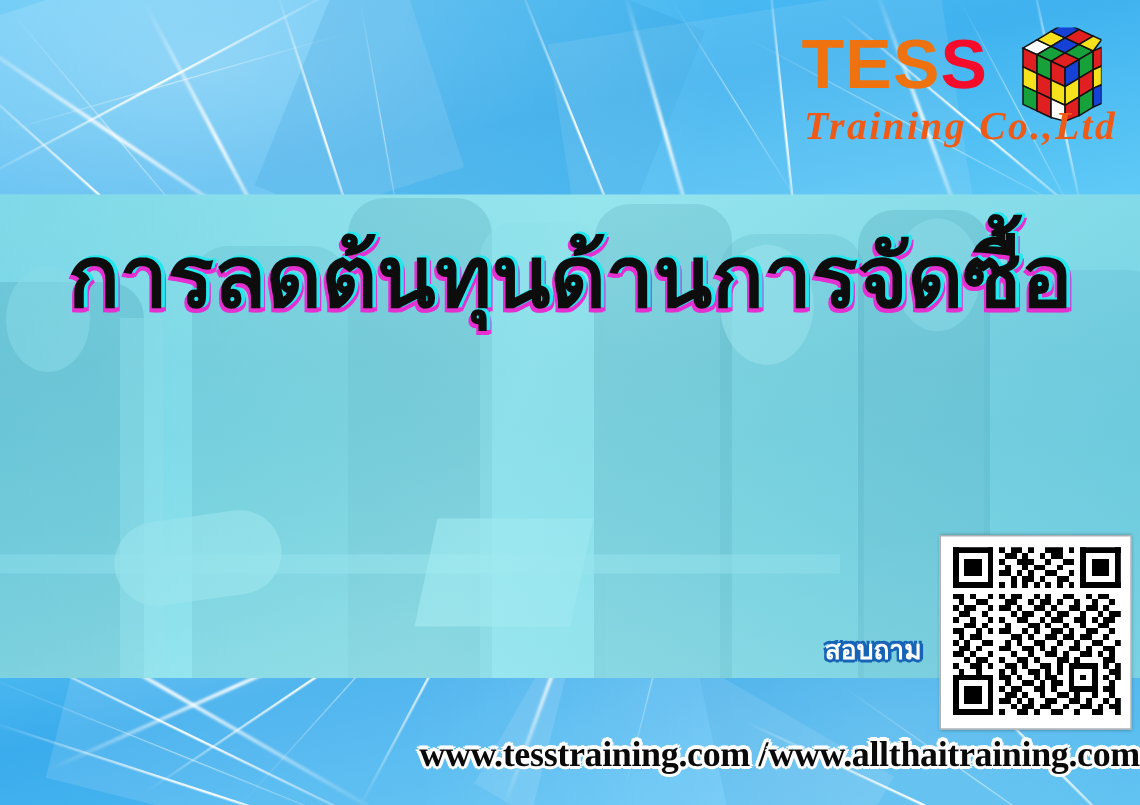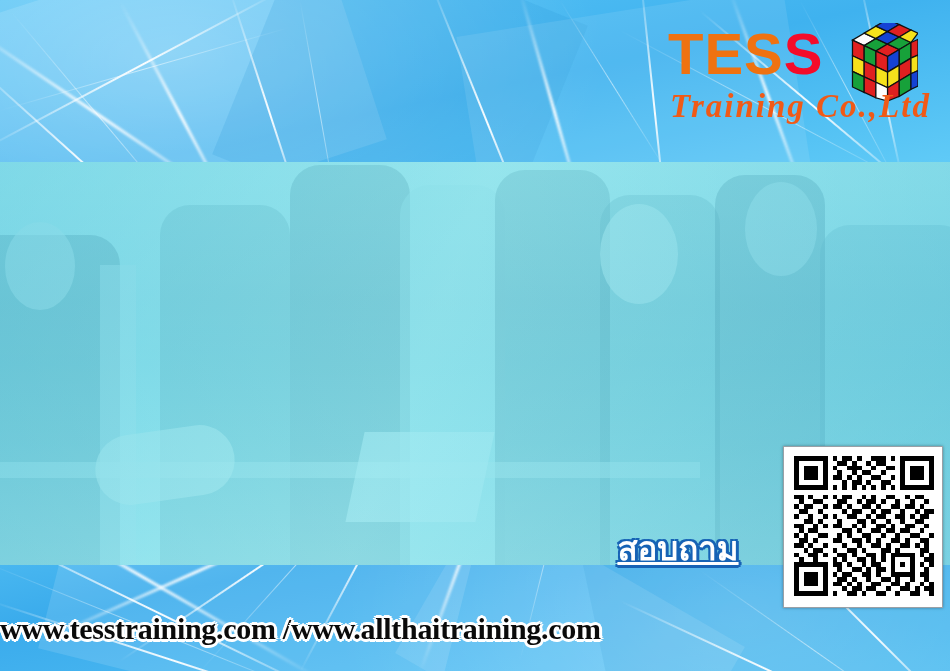--- a/index.html
+++ b/index.html
@@ -184,42 +184,41 @@
     width: 140px;
     height: 140px;
   }
 
   
   .contact-label {
     position: absolute;
     right: 182px;
     top: 528px;
     width: 180px;
-    text-align: center;
-    font-size: 33px;
+    text-align: right;
+    font-size: 22px;
     font-weight: 700;
     color: #ffffff;
     line-height: 1.25;
     text-shadow:
       -2px -2px 0 #1763b5,
        2px -2px 0 #1763b5,
       -2px  2px 0 #1763b5,
        2px  2px 0 #1763b5,
        0px  3px 0 #1763b5,
        3px  0px 0 #1763b5;
-    text-decoration: underline;
   }
 
   
   .footer-url {
     position: absolute;
     left: 0;
     top: 612px;
     width: 950px;
-    text-align: left;
+    text-align: right;
     font-family: "Liberation Serif", "DejaVu Serif", serif;
     font-weight: 700;
     font-size: 30px;
     color: #0a0a0a;
     letter-spacing: -0.3px;
     white-space: nowrap;
     text-shadow:
       -2px -2px 0 #ffffff,
        2px -2px 0 #ffffff,
       -2px  2px 0 #ffffff,
@@ -296,20 +295,21 @@
     <div style="position:absolute;left:600px;top:42px;width:78px;height:100px;border-radius:50%;background:rgba(225,238,242,0.58);"></div>
     <div style="position:absolute;left:745px;top:20px;width:72px;height:94px;border-radius:50%;background:rgba(210,230,238,0.50);"></div>
 
     <div style="position:absolute;left:0;top:300px;width:700px;height:16px;background:rgba(200,225,232,0.55);"></div>
     <div style="position:absolute;left:355px;top:270px;width:130px;height:90px;background:rgba(225,240,245,0.62);transform:skewX(-12deg);"></div>
     <div style="position:absolute;left:95px;top:268px;width:140px;height:70px;border-radius:40px;background:rgba(235,240,238,0.60);transform:rotate(-8deg);"></div>
     <div class="photo-tint"></div>
     <div class="photo-tint2"></div>
   </div>
 
+  <div class="headline" id="title-line-1">การลดต้นทุนด้านการจัดซื้อ</div>
 
   <div class="logo-wrap">
     <div class="logo-tess">
       <span class="t1">TES</span><span class="t2">S</span>
     </div>
 
     <div class="cube">
       <svg viewBox="0 0 100 100" width="78" height="78">
 
         <g stroke="#111" stroke-width="1.6">

